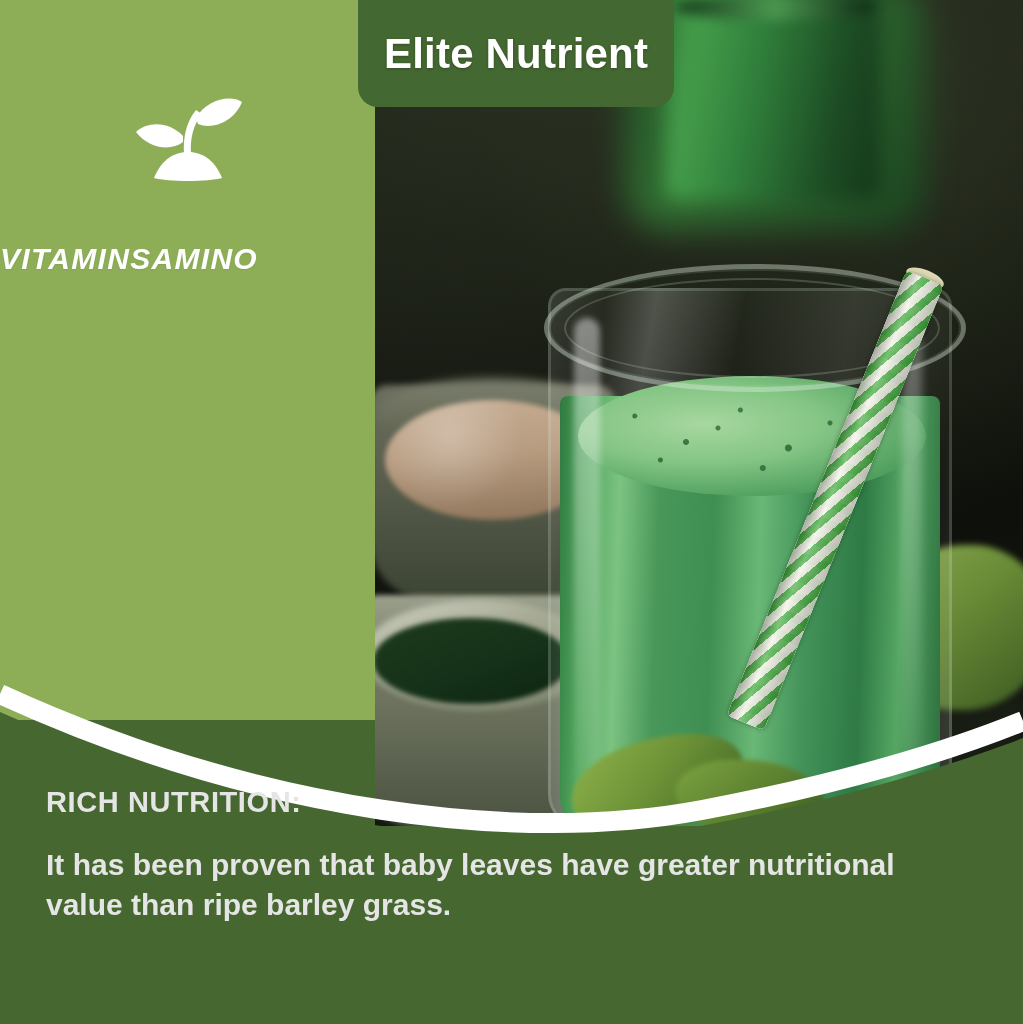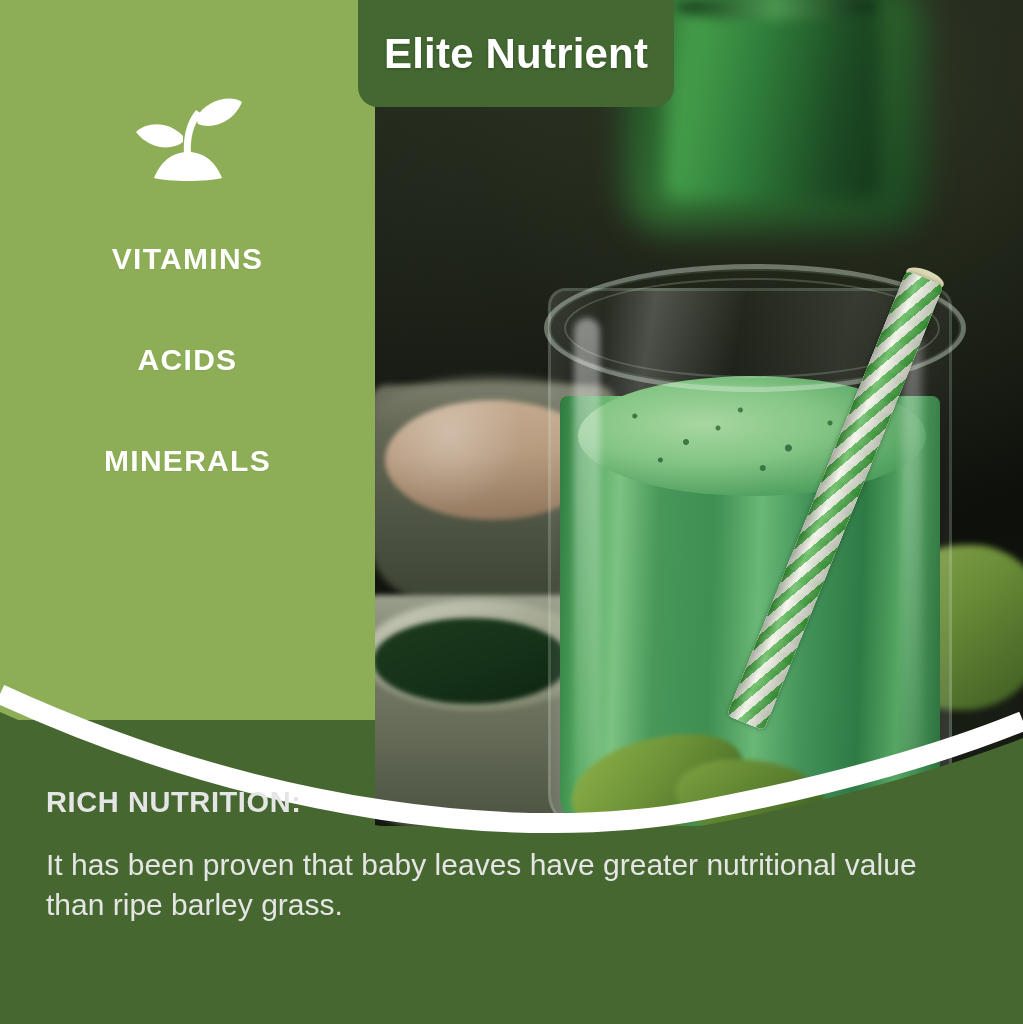--- a/index.html
+++ b/index.html
@@ -213,21 +213,21 @@
     position:absolute;left:0;top:0;width:375px;height:720px;
     background:#8DAE57;
     display:flex;flex-direction:column;align-items:center;
     z-index:4;
   }
   .sprout{
     margin-top:92px;width:120px;height:92px;
   }
   .nutrient-list{
     margin-top:24px;width:100%;
-    display:flex;flex-direction:column;align-items:center;
+    display:flex;flex-direction:row;align-items:center;font-style:italic;
   }
   .nutrient{
     color:#ffffff;
     font-weight:bold;
     font-size:30px;
     letter-spacing:1.3px;
     line-height:1;
     height:101px;
     display:flex;align-items:center;justify-content:center;
     text-shadow:0 1px 2px rgba(0,0,0,.06);
@@ -245,21 +245,21 @@
     z-index:7;
     padding:0 46px;box-sizing:border-box;
     color:#e5e5e5;
   }
   .rich-heading{
     margin-top:22px;
     font-size:29px;font-weight:bold;letter-spacing:.6px;
   }
   .rich-body{
     margin-top:26px;
-    font-size:30px;line-height:1.32;font-weight:400;
+    font-size:30px;line-height:1.32;font-weight:700;
     max-width:930px;
   }
 
   
   .badge{
     position:absolute;left:358px;top:0;
     min-width:307px;height:107px;
     background:#446831;
     border-radius:0 0 20px 20px;
     display:flex;align-items:center;justify-content:center;
@@ -329,22 +329,21 @@
 
           <path d="M55 44 C40 28 18 30 8 40 C20 56 42 60 55 50 Z"></path>
 
           <path d="M68 26 C78 8 102 2 114 10 C106 30 84 38 70 32 Z"></path>
         </g>
       </svg>
     </span>
 
     <div class="nutrient-list">
       <div class="nutrient">VITAMINS</div>
-      <div class="nutrient">ACIDS</div>
-      <div class="nutrient">MINERALS</div>
+      <div class="nutrient">AMINO</div>
     </div>
   </div>
 
   <svg class="curve" viewBox="0 0 1023 300" preserveAspectRatio="none">
 
     <path d="M0 92 C260 210 520 240 700 206 C840 180 950 146 1023 118 L1023 300 L0 300 Z" fill="#466830"></path>
 
     <path d="M0 74 C262 194 522 224 702 190 C842 164 952 130 1023 101" fill="none" stroke="#ffffff" stroke-width="20"></path>
   </svg>
 

